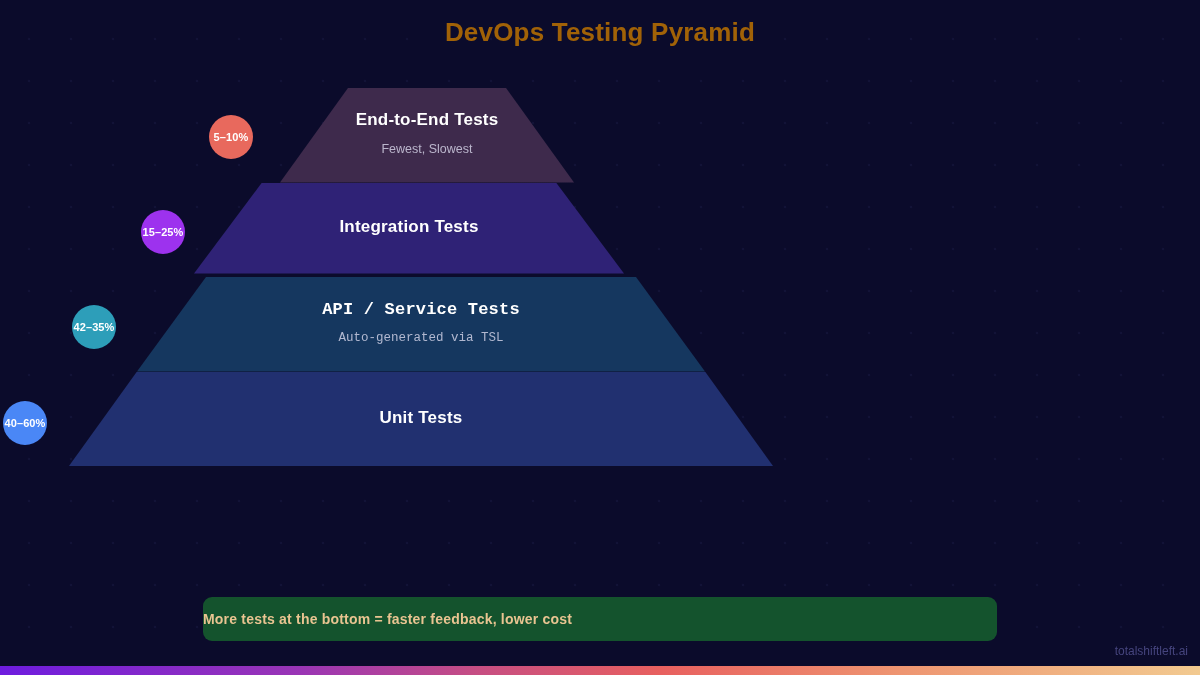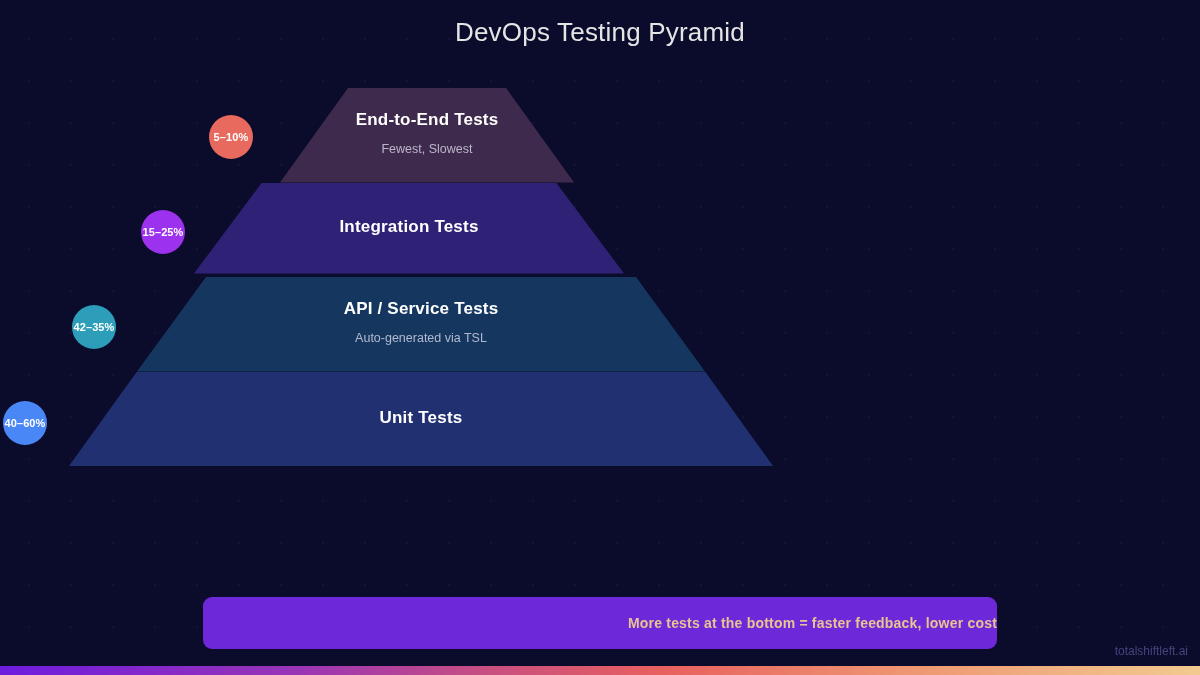--- a/index.html
+++ b/index.html
@@ -10,23 +10,23 @@
     font-family: "Liberation Sans", "DejaVu Sans", sans-serif;
     background-color: #0B0B2B;
     background-image: radial-gradient(rgba(150,160,255,0.055) 1.2px, transparent 1.6px);
     background-size: 42px 42px;
     background-position: 8px 18px;
   }
   .page-title {
     position: absolute;
     top: 17px; left: 0; right: 0;
     text-align: center;
-    color: #e5e5e5;
+    color: #a16207;
     font-size: 26px;
-    font-weight: 400;
+    font-weight: 700;
     letter-spacing: 0.2px;
   }
   #pyramid { position: absolute; inset: 0; }
   .layer { position: absolute; }
   .layer-text {
     position: absolute;
     left: 0; right: 0;
     top: 50%;
     transform: translateY(-54%);
     text-align: center;
@@ -51,26 +51,26 @@
     align-items: center;
     justify-content: center;
     color: #FFFFFF;
     font-size: 11px;
     font-weight: 700;
     letter-spacing: 0.1px;
   }
   .note-banner {
     position: absolute;
     left: 203px; top: 597px;
-    width: 794px; height: 52px;
-    background: #6d28d9;
+    width: 794px; height: 44px;
+    background: #14532d;
     border-radius: 9px;
     display: flex;
     align-items: center;
-    justify-content: flex-end;
+    justify-content: flex-start;
   }
   .note-text {
     font-size: 14px;
     font-weight: 700;
     color: #E9C491;
     letter-spacing: 0.2px;
   }
   .watermark {
     position: absolute;
     right: 12px; top: 644px;
@@ -98,21 +98,21 @@
         <div class="layer-sub">Fewest, Slowest</div>
       </div>
     </div>
     <div class="badge" style="left: 209px; top: 115px; background: rgb(232, 105, 93);">5–10%</div>
     <div class="layer" style="left: 194px; top: 182.5px; width: 430px; height: 91px; background: linear-gradient(rgb(47, 34, 118), rgb(47, 34, 118)); clip-path: polygon(15.81% 0px, 84.19% 0px, 100% 100%, 0px 100%);">
       <div class="layer-text">
         <div class="layer-title">Integration Tests</div>
       </div>
     </div>
     <div class="badge" style="left: 141px; top: 210px; background: rgb(157, 50, 238);">15–25%</div>
-    <div class="layer" style="left: 137px; top: 277px; width: 568px; height: 94.5px; background: linear-gradient(rgb(21, 55, 95), rgb(21, 55, 95)); clip-path: polygon(12.15% 0px, 87.85% 0px, 100% 100%, 0px 100%);">
+    <div class="layer" style="left: 137px; top: 277px; width: 568px; height: 94.5px; background: linear-gradient(rgb(21, 55, 95), rgb(21, 55, 95)); clip-path: polygon(12.15% 0px, 87.85% 0px, 100% 100%, 0px 100%); font-family: Liberation Mono, monospace;">
       <div class="layer-text">
         <div class="layer-title">API / Service Tests</div>
         <div class="layer-sub">Auto-generated via TSL</div>
       </div>
     </div>
     <div class="badge" style="left: 72px; top: 305px; background: rgb(45, 158, 185);">42–35%</div>
     <div class="layer" style="left: 69px; top: 371.5px; width: 704px; height: 94.5px; background: linear-gradient(rgb(33, 48, 112), rgb(33, 48, 112)); clip-path: polygon(9.66% 0px, 90.34% 0px, 100% 100%, 0px 100%);">
       <div class="layer-text">
         <div class="layer-title">Unit Tests</div>
       </div>

